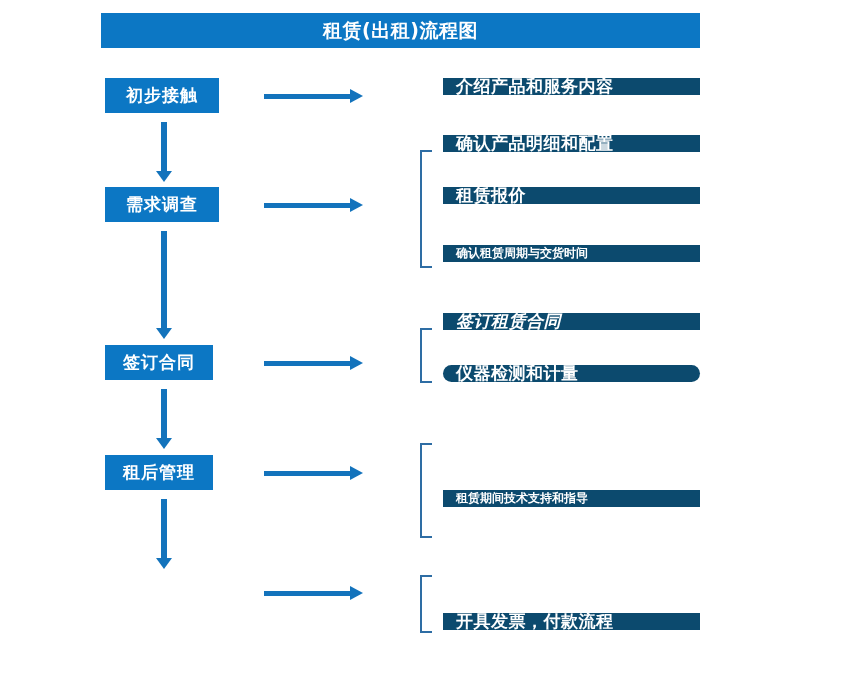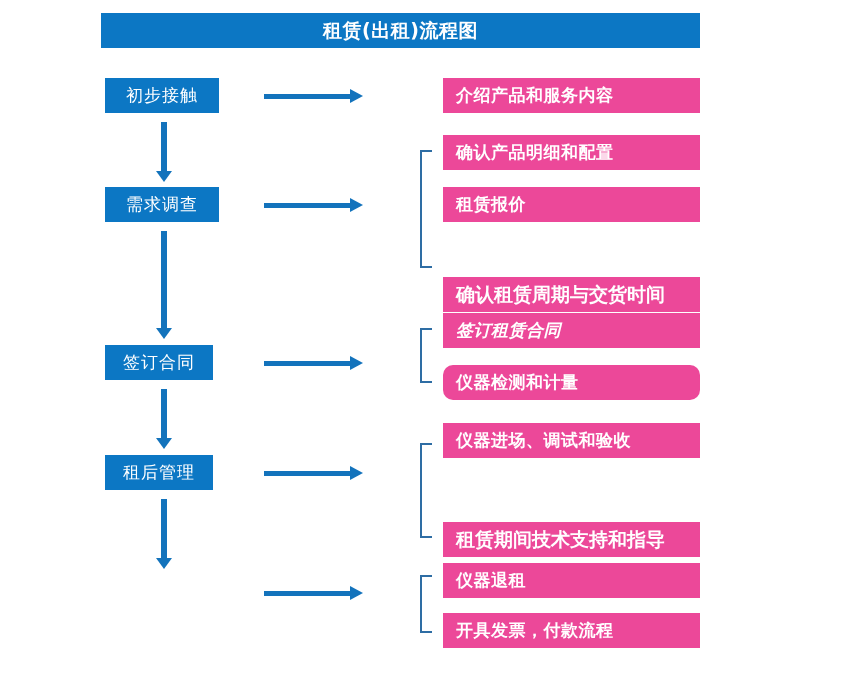--- a/index.html
+++ b/index.html
@@ -31,48 +31,47 @@
     align-items: center;
     justify-content: center;
     letter-spacing: 0.5px;
   }
   .stage-box {
     position: absolute;
     height: 35px;
     background: #0C77C4;
     color: #ffffff;
     font-size: 17px;
-    font-weight: normal;
+    font-weight: bold;
     display: flex;
     align-items: center;
     justify-content: center;
     letter-spacing: 1px;
     white-space: nowrap;
   }
   .detail-box {
     position: absolute;
     left: 443px;
     width: 257px;
-    height: 35px;
-    background: #ec4899;
+    height: 17px;
+    background: #0c4a6e;
     color: #ffffff;
     font-size: 17px;
     font-weight: bold;
     display: flex;
     align-items: center;
     justify-content: flex-start;
     padding-left: 13px;
     box-sizing: border-box;
     letter-spacing: 0.5px;
     white-space: nowrap;
   }
   .detail-box.small {
-    font-size: 19px;
+    font-size: 12px;
     letter-spacing: 0px;
-    margin-top: 32px;
   }
   
   .h-arrow {
     position: absolute;
     height: 14px;
     width: 99px;
   }
   .h-arrow .shaft {
     position: absolute;
     left: 0;
@@ -190,21 +189,19 @@
   <div class="detail-box" style="top:135px;">确认产品明细和配置</div>
 
   <div class="detail-box" style="top:187px;">租赁报价</div>
 
   <div class="detail-box small" style="top:245px;">确认租赁周期与交货时间</div>
 
   <div class="detail-box" style="top:313px;font-style:italic;">签订租赁合同</div>
 
   <div class="detail-box" style="top:365px;border-radius:10px;">仪器检测和计量</div>
 
-  <div class="detail-box" style="top:423px;">仪器进场、调试和验收</div>
 
   <div class="detail-box small" style="top:490px;">租赁期间技术支持和指导</div>
 
-  <div class="detail-box" style="top:563px;">仪器退租</div>
 
   <div class="detail-box" style="top:613px;">开具发票，付款流程</div>
 
 </div>
 
 </body></html>

